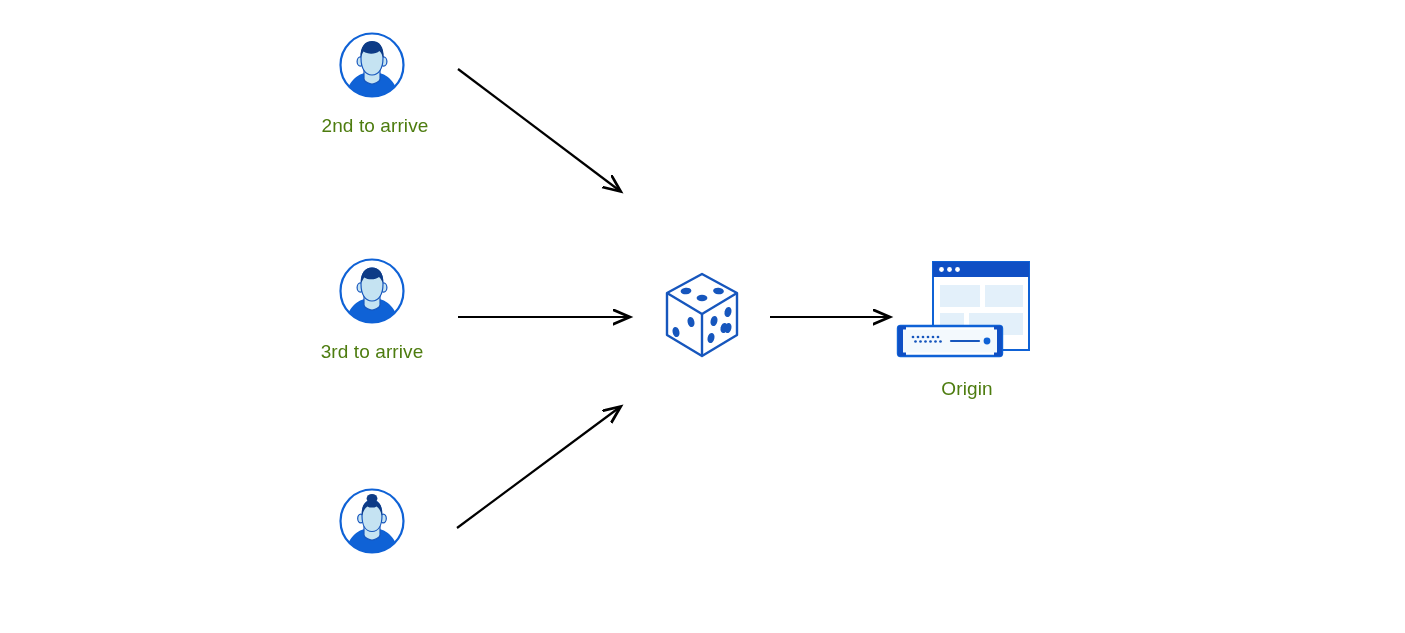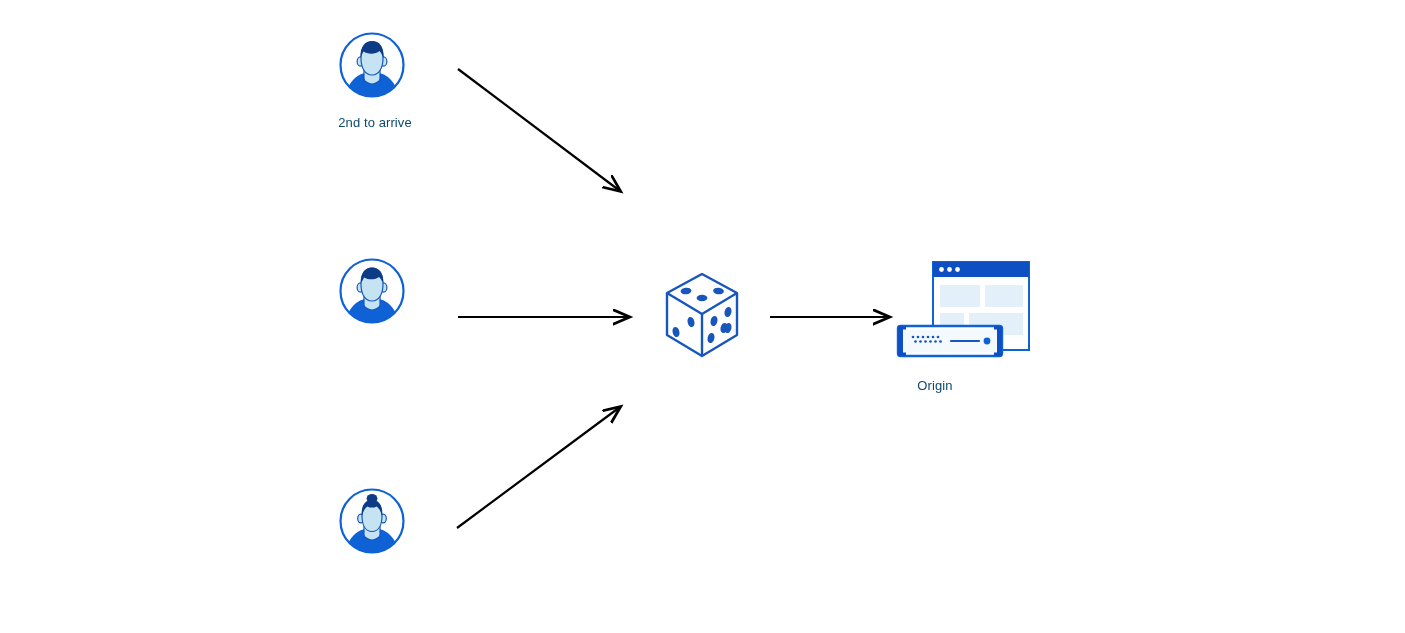--- a/index.html
+++ b/index.html
@@ -17,22 +17,22 @@
     height: 633px;
     background: #ffffff;
     overflow: hidden;
   }
   .node {
     position: absolute;
   }
   .label {
     position: absolute;
     text-align: center;
-    color: #0c4a6e;
-    font-size: 13px;
+    color: #4d7c0f;
+    font-size: 19px;
     font-family: "Liberation Sans", sans-serif;
     white-space: nowrap;
     letter-spacing: 0.1px;
   }
   .arrow-layer {
     position: absolute;
     left: 0;
     top: 0;
     width: 1405px;
     height: 633px;
@@ -97,20 +97,21 @@
       <g clip-path="url(#clipB)">
         <path d="M35 42 C50 42 60 52 62 70 L8 70 C10 52 20 42 35 42 Z" fill="#0f62d6"></path>
         <path d="M27 40 L43 40 L43 49 C43 52 37 54 35 54 C33 54 27 52 27 49 Z" fill="#c5e3f2" stroke="#1656bd" stroke-width="1.2"></path>
         <ellipse cx="23.4" cy="31.5" rx="3.3" ry="4.6" fill="#c5e3f2" stroke="#1656bd" stroke-width="1.2"></ellipse>
         <ellipse cx="46.6" cy="31.5" rx="3.3" ry="4.6" fill="#c5e3f2" stroke="#1656bd" stroke-width="1.2"></ellipse>
         <path d="M24 28 C24 17 29 12 35 12 C41 12 46 17 46 28 C46 38 42 45 35 45 C28 45 24 38 24 28 Z" fill="#c5e3f2" stroke="#1656bd" stroke-width="1.2"></path>
         <path d="M24 26.6 C23.6 16.6 28.4 11.4 35 11.4 C41.8 11.4 46.6 16.6 46.2 26.6 C44.4 25 44 22.4 42 21 C38.4 24 30.8 24 27.4 21.4 C26.2 22.6 25.4 25 24 26.6 Z" fill="#0d3b86"></path>
       </g>
     </svg>
   </div>
+  <div class="label" style="left:272px; top:341px; width:200px;">3rd to arrive</div>
 
   <div class="node" style="left:337px; top:486px; width:70px; height:70px;">
     <svg width="70" height="70" viewBox="0 0 70 70">
       <defs>
         <clipPath id="clipC">
             <circle cx="35" cy="35" r="31.5"></circle>
           </clipPath>
       </defs>
       <circle cx="35" cy="35" r="31.5" fill="#ffffff" stroke="#0f62d6" stroke-width="2.2"></circle>
       <g clip-path="url(#clipC)">
@@ -189,15 +190,15 @@
           <circle cx="32.5" cy="85.5" r="1.35"></circle>
             <circle cx="37.5" cy="85.5" r="1.35"></circle>
           <circle cx="42.5" cy="85.5" r="1.35"></circle>
             <circle cx="47.5" cy="85.5" r="1.35"></circle>
         </g>
         <line x1="58" y1="85" x2="86" y2="85" stroke="#1656bd" stroke-width="2.2" stroke-linecap="round"></line>
         <circle cx="94" cy="85" r="3.4" fill="#0f62d6"></circle>
       </g>
     </svg>
   </div>
-  <div class="label" style="left:835px; top:378px; width:200px;">Origin</div>
+  <div class="label" style="left:867px; top:378px; width:200px;">Origin</div>
 
 </div>
 
 </body></html>

